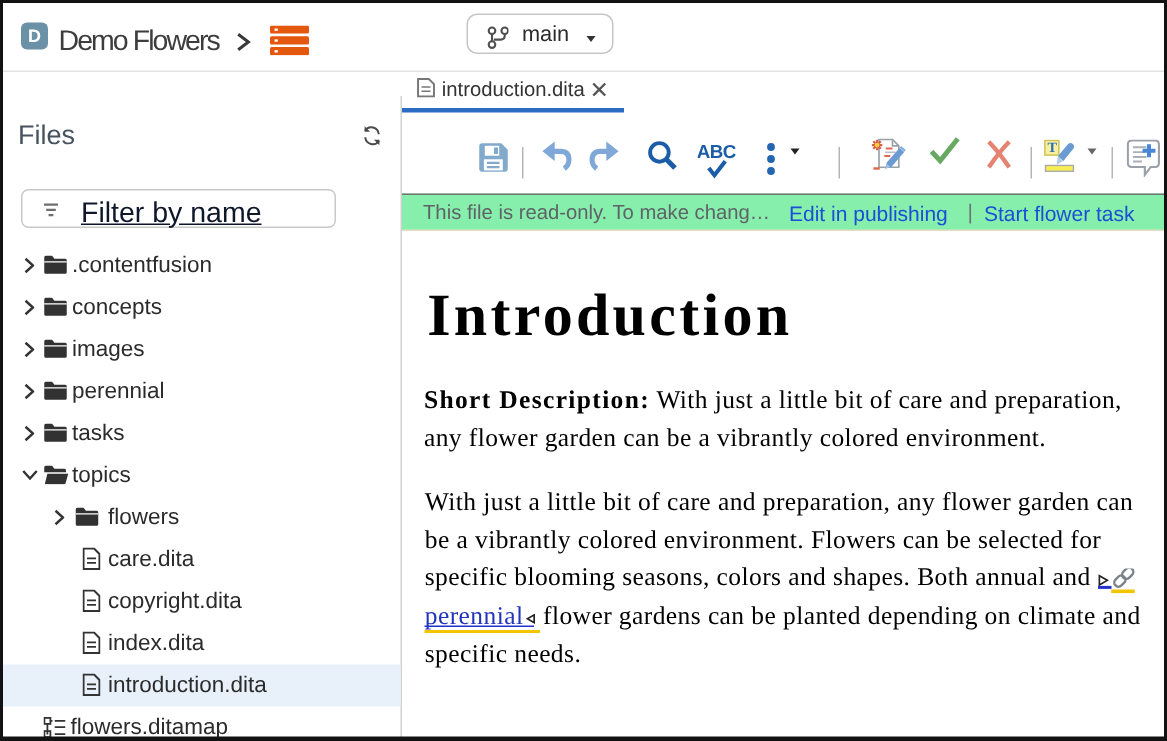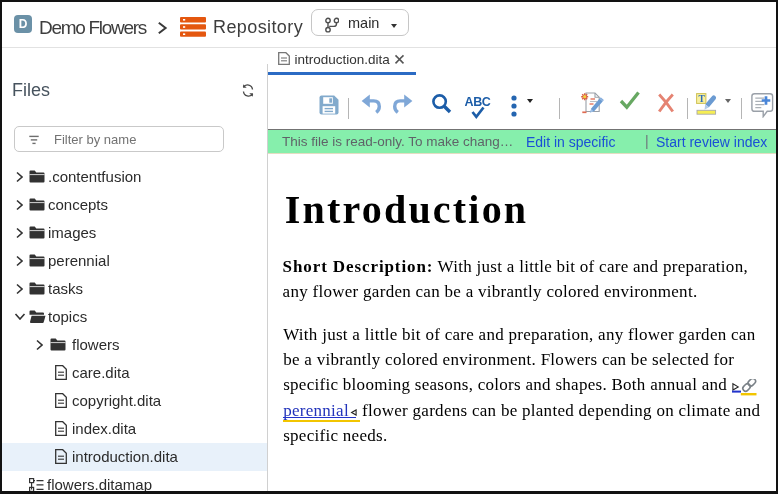--- a/index.html
+++ b/index.html
@@ -16,21 +16,21 @@
 .branchbtn svg.git { position:absolute; left:12px; top:7px; }
 .branchtxt { position:absolute; left:36px; top:5px; font-size:14.5px; color:#2c2c2c; }
 .caret { display:inline-block; width:0; height:0; border-left:3.5px solid transparent; border-right:3.5px solid transparent; border-top:4.5px solid #333; }
 .branchbtn .caret { position:absolute; left:79px; top:14px; }
 
 .sidebar { position:absolute; left:2px; top:64px; width:266px; height:444px; background:#fff; border-right:1px solid #d0d0d0; box-sizing:border-box;padding-left:44px; }
 .files-h { position:absolute; left:10px; top:16px; font-size:18px; color:#47535e; }
 .refresh { position:absolute; left:239px; top:19px; }
 .filter { position:absolute; left:12px; top:62px; width:210px; height:26px; border:1px solid #c9c9c9; border-radius:5px; }
 .filter .ficon { position:absolute; left:14px; top:8px; }
-.filter .ph { position:absolute; left:39px; top:4.5px; font-size:13px; color:#737373; }
+.filter .ph { position:absolute; left:39px; top:4.5px; font-size:19px; color:#0f172a;text-decoration:underline; }
 .tree { position:absolute; left:0; top:99px; width:265px; }
 .row { position:absolute; left:0; width:265px; height:28px; }
 .row .chev { position:absolute; top:8px; }
 .row .icon { position:absolute; top:7px; }
 .row .lbl { position:absolute; top:5px; font-size:15px; color:#2b2b2b; white-space:nowrap; }
 .row.sel { background:#e8f1fa; }
 
 .editor { position:absolute; left:268px; top:48px; width:508px; height:444px; background:#fff; }
 .tab { position:absolute; left:0px; top:0px; height:24px; }
 .tab .ficon { position:absolute; left:9.5px; top:4px; }
@@ -66,21 +66,20 @@
       <path d="M1.8 1.8 L8.6 7 L1.8 12.2" fill="none" stroke="#3a3a3a" stroke-width="2"></path>
     </svg>
   <svg class="repoicon" width="26" height="20" viewBox="0 0 26 20">
     <rect x="0" y="0" width="26" height="5.4" rx="1" fill="#e4570f"></rect>
     <rect x="0" y="7.2" width="26" height="5.4" rx="1" fill="#e4570f"></rect>
     <rect x="0" y="14.4" width="26" height="5.4" rx="1" fill="#e4570f"></rect>
     <rect x="3" y="2" width="2.2" height="1.6" fill="#fff"></rect>
     <rect x="3" y="9.2" width="2.2" height="1.6" fill="#fff"></rect>
     <rect x="3" y="16.4" width="2.2" height="1.6" fill="#fff"></rect>
   </svg>
-  <div class="crumb2">Repository</div>
   <div class="branchbtn">
     <svg class="git" width="15" height="16" viewBox="0 0 15 16">
       <g fill="none" stroke="#4f4f4f" stroke-width="1.4">
         <circle cx="4" cy="3.5" r="2.2"></circle>
         <circle cx="12.5" cy="3.5" r="2.2"></circle>
         <circle cx="4" cy="12.7" r="2.2"></circle>
         <path d="M4 5.8 v4.7 M12.5 5.8 v0.9 q0 2.7 -2.7 2.7 h-4.6"></path>
       </g>
     </svg>
     <span class="branchtxt">main</span>
@@ -304,23 +303,23 @@
     <span class="caret" style="position:absolute;left:457.4px;top:24px;border-top-color:#666;border-left-width:3.5px;border-right-width:3.5px;"></span>
     <div class="tsep" style="left:472.9px"></div>
     <svg class="ti" style="left:483.4px;top:17.5px" width="23" height="25" viewBox="0 0 23 25">
         <path d="M3.5 0.7 h15.5 q2.6 0 2.6 2.6 v12.4 q0 2.6 -2.6 2.6 h-2.8 l-4 5.3 v-5.3 h-8.7 q-2.6 0 -2.6-2.6 v-12.4 q0-2.6 2.6-2.6 z" fill="#fff" stroke="#9aa0a8" stroke-width="1.4"></path>
         <path d="M4.3 5.2 h9 M4.3 8.4 h8 M4.3 11.6 h9 M4.3 14.6 h6" stroke="#aab0b6" stroke-width="1.3"></path>
         <path d="M15 3.2 v8.6 M10.7 7.5 h8.6" stroke="#4a86d8" stroke-width="2.7"></path>
       </svg>
   </div>
   <div class="notice">
     <span class="gray">This file is read-only. To make chang…</span>
-    <span class="lnk" style="left:258px;">Edit in specific</span>
+    <span class="lnk" style="left:258px;">Edit in publishing</span>
     <span class="pipe" style="left:377px;">|</span>
-    <span class="lnk" style="left:388px;">Start review index</span>
+    <span class="lnk" style="left:388px;">Start flower task</span>
   </div>
   <div class="content">
     <h1 class="intro">Introduction</h1>
     <div class="p1"><b>Short Description:</b> With just a little bit of care and preparation,<br>any flower garden can be a vibrantly colored environment.</div>
     <div class="p2">With just a little bit of care and preparation, any flower garden can<br>be a vibrantly colored environment. Flowers can be selected for<br>specific blooming seasons, colors and shapes. Both annual and <svg width="26" height="17.5" viewBox="0 0 26 17.5" style="vertical-align:-5.7px">
           <path d="M0.9 4.8 v6.2 l5.3-3.1 z" fill="none" stroke="#222" stroke-width="1.1"></path>
           <rect x="0" y="11.6" width="9" height="2" fill="#2233cc"></rect>
           <g fill="none" stroke="#7b8288" stroke-width="1.6" transform="rotate(-45 17.2 5.8)">
             <rect x="9.4" y="3" width="8.2" height="5.6" rx="2.8"></rect>
             <rect x="16.8" y="3" width="8.2" height="5.6" rx="2.8"></rect>

